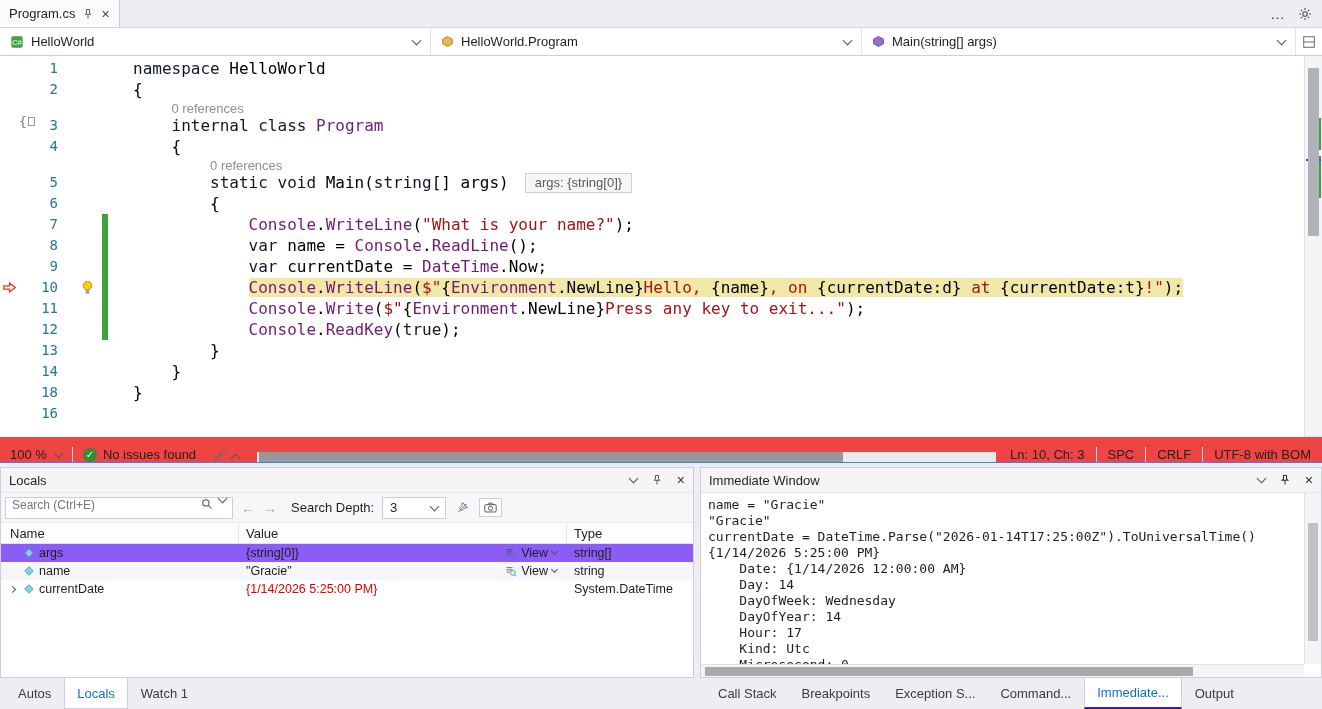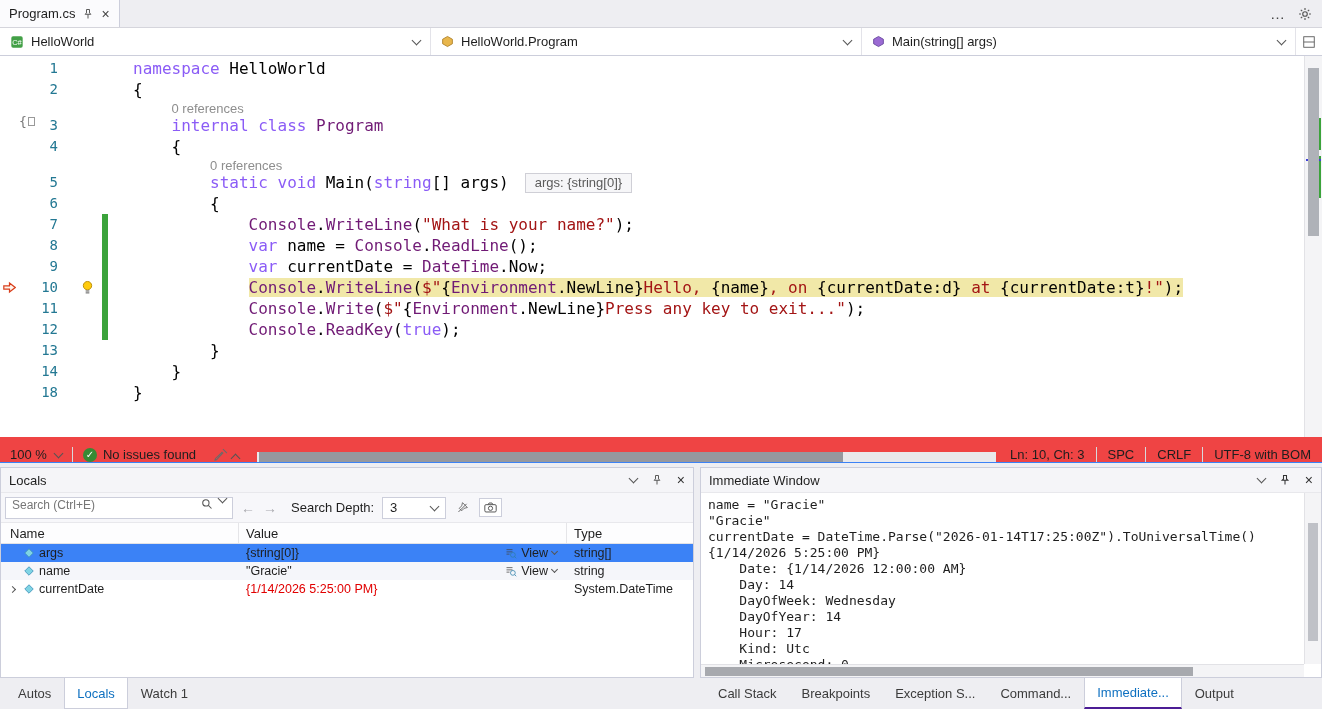--- a/index.html
+++ b/index.html
@@ -29,21 +29,21 @@
   .ed-row{display:flex;height:21px;font-family:"DejaVu Sans Mono",monospace}
   .ed-row.lens{height:15px}
   .ed-ind{width:18px;position:relative;flex:none;display:flex;align-items:center;justify-content:center}
   .ed-lnum{width:54px;flex:none;text-align:right;padding-right:14px;color:#237893;font-size:14px;line-height:21px}
   .ed-glyph{width:30px;flex:none;display:flex;align-items:center;justify-content:center}
   .ed-chg{width:6px;flex:none}
   .ed-chg.on{background:#3BA33B}
   .ed-code{flex:1;white-space:pre;font-size:16px;line-height:21px;color:#010101;padding-left:25px}
   .lens .ed-code{line-height:15px}
   .lens-text{font-family:"Liberation Sans",sans-serif;font-size:13px;color:#8E8E8E;display:inline-block}
-  .tk-kw{color:#8b5cf6}.tk-ty{color:#701a75}.tk-st{color:#A31515}.tk-pl{color:#010101}
+  .tk-kw{color:#0f172a}.tk-ty{color:#701a75}.tk-st{color:#A31515}.tk-pl{color:#010101}
   .hl{background:#F1E8A8}
   .adorn{font-family:"Liberation Sans",sans-serif;font-size:13px;color:#5A5A5A;background:#F6F6F8;border:1px solid #CFCFD6;padding:0 9px;margin-left:16px;display:inline-block;line-height:18px;vertical-align:1px}
   .outline-glyph{position:absolute;left:19px;top:58px;color:#777;font-family:"DejaVu Sans Mono",monospace;font-size:13px;display:flex;align-items:center;gap:1px}
   .outline-glyph .sq{width:7px;height:9px;border:1px solid #999;display:inline-block}
   .ed-vscroll{position:absolute;right:0;top:0;width:18px;height:381px;background:#F4F4F6;border-left:1px solid #E2E2E6}
   .ed-vthumb{position:absolute;left:3px;width:11px;top:12px;height:168px;background:#AFB2B8}
   .mk-g{position:absolute;right:1px;width:5px;background:#3BA33B}
   .mk-b{position:absolute;left:1px;right:1px;height:2px;background:#4040D8}
 
   
@@ -77,21 +77,21 @@
   .depth-combo .chev{margin-left:auto}
   .tool-ic{padding:2px}
   .tool-ic.boxed{border:1px solid #CCCEDB;background:#fff;padding:3px 4px}
   .grid-header{height:21px;flex:none;display:flex;background:#FDFDFE;border-bottom:1px solid #E2E2E6;color:#1e1e1e;font-size:13px}
   .col-name{width:238px;flex:none;padding-left:9px;display:flex;align-items:center;border-right:1px solid #E5E5E8}
   .col-value{width:328px;flex:none;padding-left:7px;display:flex;align-items:center;border-right:1px solid #E5E5E8}
   .col-type{flex:1;padding-left:7px;display:flex;align-items:center}
   .grid-body{flex:1;background:#fff;overflow:hidden}
   .g-row{display:flex;height:18px;font-size:12.5px;align-items:stretch}
   .g-row .col-name,.g-row .col-value,.g-row .col-type{border-right:none}
-  .g-row.sel{background:#3b82f6}
+  .g-row.sel{background:#8b5cf6}
   .g-row.alt{background:#F5F6FA}
   .g-row .col-name{padding-left:4px;gap:4px}
   .expcell{width:14px;display:inline-flex;align-items:center;justify-content:center}
   .exp{display:inline-block;width:5px;height:5px;border-right:1.3px solid #555;border-bottom:1.3px solid #555;transform:rotate(-45deg)}
   .vval.red{color:#E10000}
   .viewbtn{margin-left:auto;margin-right:10px;display:inline-flex;align-items:center;gap:4px;color:#1e1e1e}
   .varic{display:inline-flex}
 
   
   .tabstrip{height:31px;flex:none;display:flex;align-items:stretch;padding-left:6px;gap:1px}
@@ -291,20 +291,27 @@
         <div class="ed-glyph"></div>
         <div class="ed-chg"></div>
         <div class="ed-code"><span>    </span><span><span class="tk-pl">}</span></span></div>
       </div>
       <div class="ed-row">
         <div class="ed-ind"></div>
         <div class="ed-lnum">18</div>
         <div class="ed-glyph"></div>
         <div class="ed-chg"></div>
         <div class="ed-code"><span></span><span><span class="tk-pl">}</span></span></div>
+      </div>
+      <div class="ed-row">
+        <div class="ed-ind"></div>
+        <div class="ed-lnum">16</div>
+        <div class="ed-glyph"></div>
+        <div class="ed-chg"></div>
+        <div class="ed-code"><span></span><span></span></div>
       </div>
     </div>
   <div class="outline-glyph">{<span class="sq"></span></div>
   <div class="ed-vscroll">
     <div class="mk-g" style="top:62px;height:32px"></div>
     <div class="mk-g" style="top:100px;height:42px"></div>
     <div class="mk-b" style="top:103px"></div>
     <div class="ed-vthumb"></div>
   </div>
 </div>

